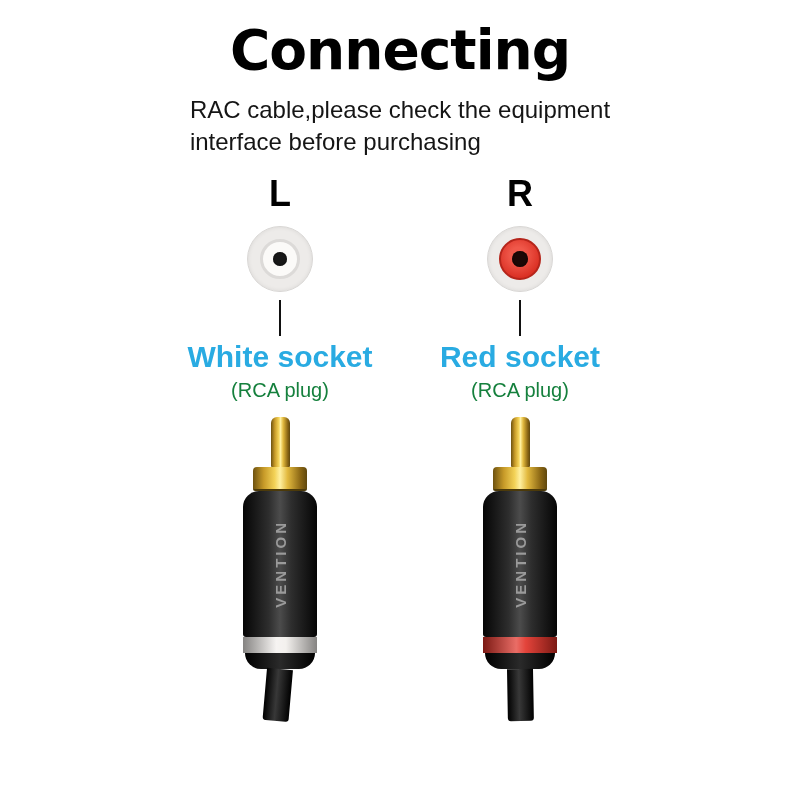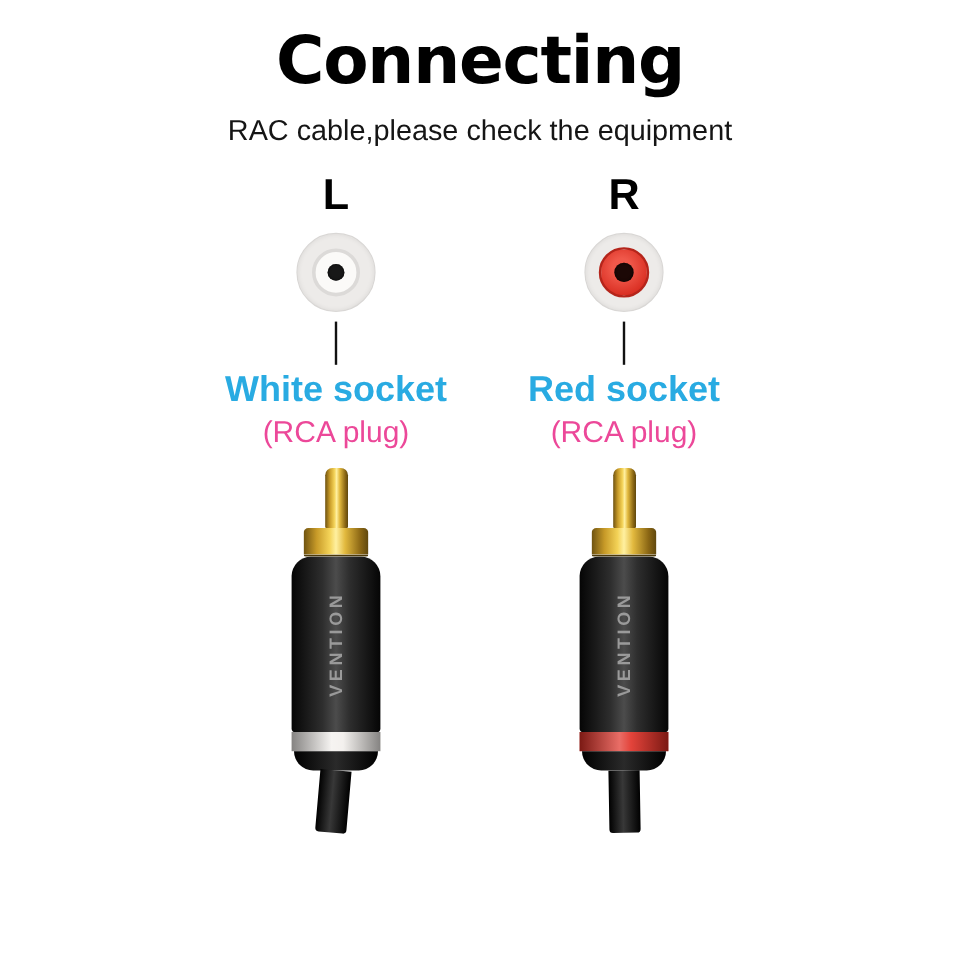--- a/index.html
+++ b/index.html
@@ -56,21 +56,21 @@
     background:radial-gradient(circle at 45% 40%, #f0584a 25%, #d92e22 75%, #a81f16 100%);
     border:2px solid #b5251b;
     display:flex; align-items:center; justify-content:center;
   }
   .socket-hole-white { width:14px; height:14px; border-radius:50%; background:#181818; box-shadow:inset 0 0 2px #000; }
   .socket-hole-red   { width:16px; height:16px; border-radius:50%; background:#1c0806; box-shadow:inset 0 0 2px #000; }
 
   .connector-line { margin-top:8px; width:2px; height:36px; background:#111; }
 
   .socket-name { margin-top:4px; font-size:30px; font-weight:700; color:#29abe2; line-height:1.1; }
-  .plug-note   { margin-top:6px; font-size:25px; color:#ec4899; line-height:1.1; }
+  .plug-note   { margin-top:6px; font-size:20px; color:#15803d; line-height:1.1; }
 
   
   .plug { margin-top:16px; display:flex; flex-direction:column; align-items:center; }
   .gold {
     background-image:linear-gradient(90deg,#6e5210 0%,#c79a28 20%,#f3d257 40%,#fff0a0 50%,#e2b93e 64%,#8a6614 88%,#5f470e 100%);
   }
   .pin    { width:19px; height:50px; border-radius:6px 6px 1px 1px; }
   .collar { width:54px; height:24px; border-radius:4px 4px 2px 2px; border-bottom:2px solid #4c3a0a; }
   .body {
     width:74px; height:146px;
@@ -107,20 +107,21 @@
 <body>
 
 <div class="page">
 
   <h1 class="title">
     <span>Connecting</span><br>
   </h1>
 
   <div class="subtitle">
     <span>RAC cable,please check the equipment</span><br>
+    <span>interface before purchasing</span>
   </div>
 
   <div class="columns">
 
     <div class="col">
       <div class="channel">L</div>
 
       <div class="socket-outer">
         <div class="socket-mid-white">
           <div class="socket-hole-white"></div>

